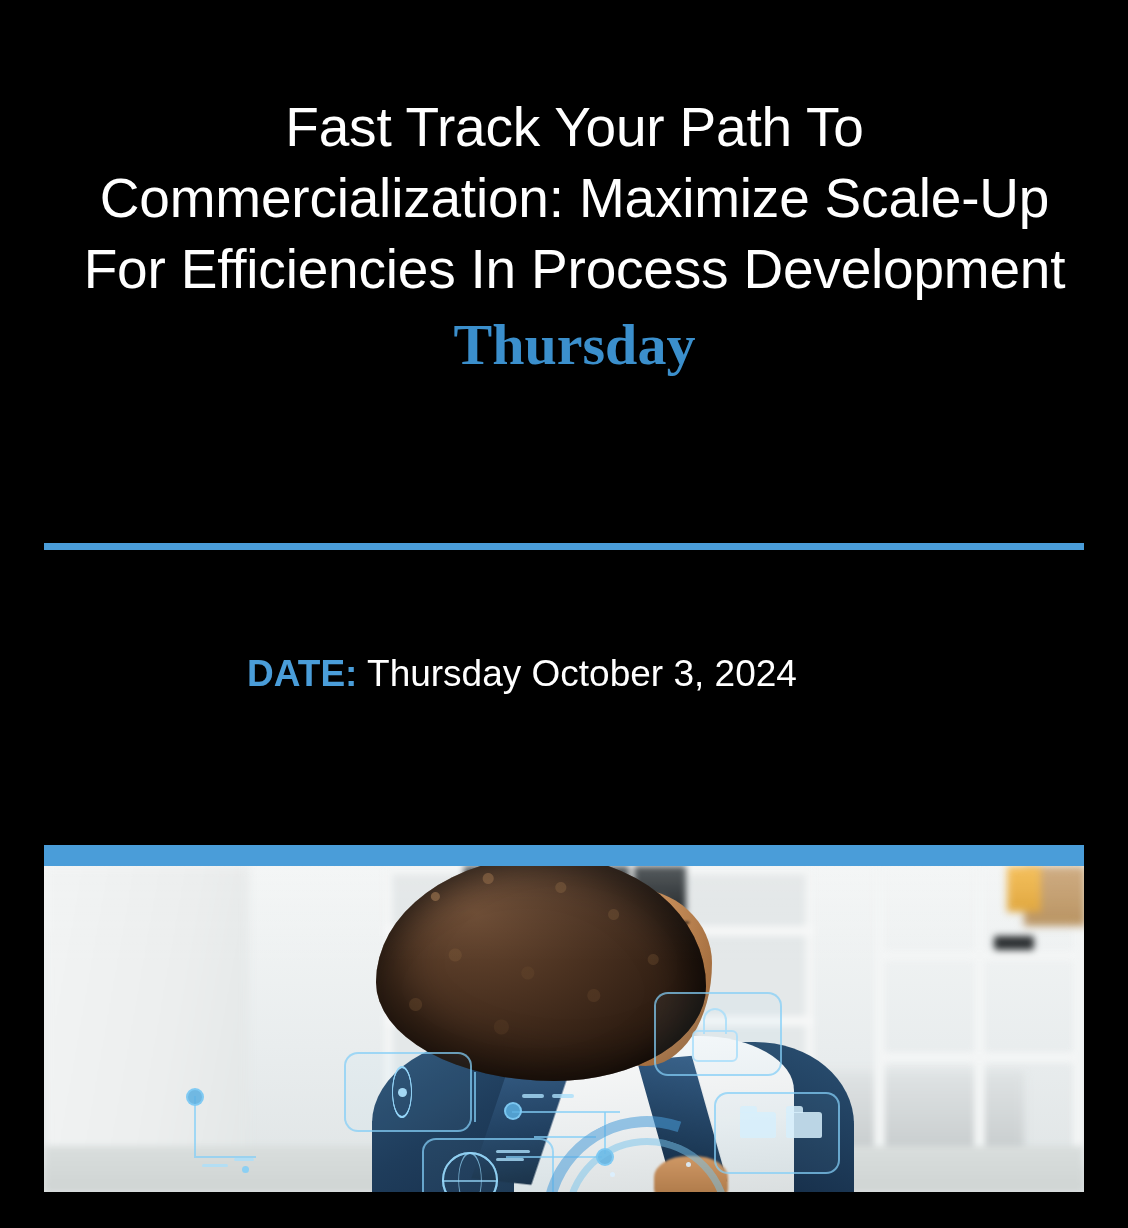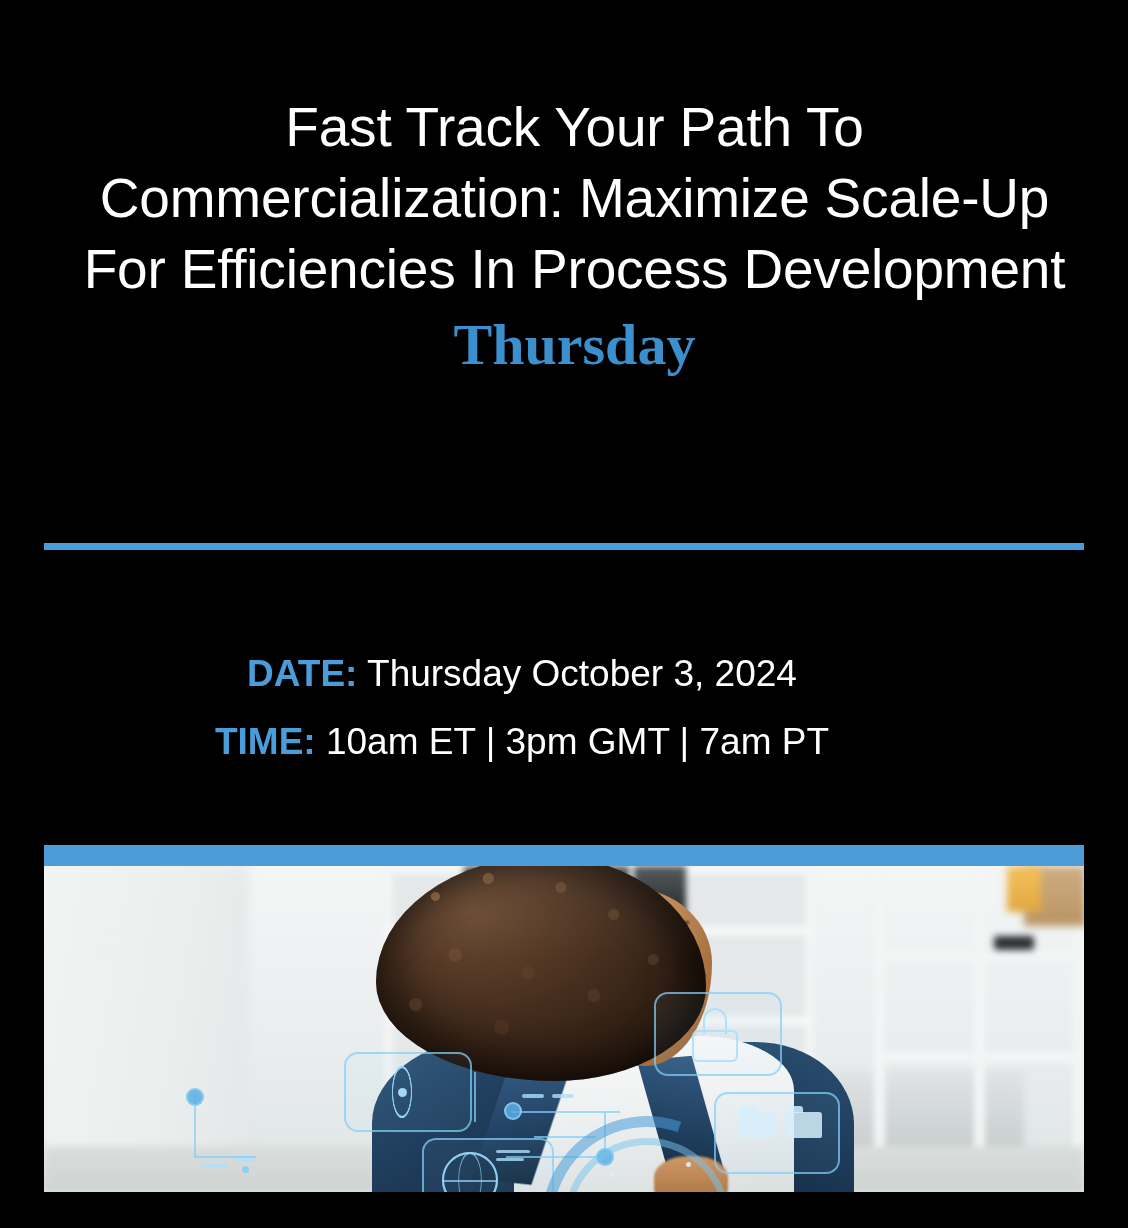--- a/index.html
+++ b/index.html
@@ -433,24 +433,20 @@
     <span class="title-main">Fast Track Your Path To Commercialization: Maximize Scale-Up For Efficiencies In Process Development</span>
     <span class="title-sub">Thursday</span>
   </div>
 
   <div class="divider"></div>
 
   <div class="meta-block">
     <span class="meta-row">
       <span class="meta-label">DATE:</span>
       <span class="meta-value">Thursday October 3, 2024</span>
-    </span>
-    <span class="meta-row">
-      <span class="meta-label">TIME:</span>
-      <span class="meta-value">10am ET | 3pm GMT | 7am PT</span>
     </span>
   </div>
 
   <div class="media">
 
     <div class="media-bar"></div>
 
     <div class="photo">
 
       <div class="bg-wall"></div>

